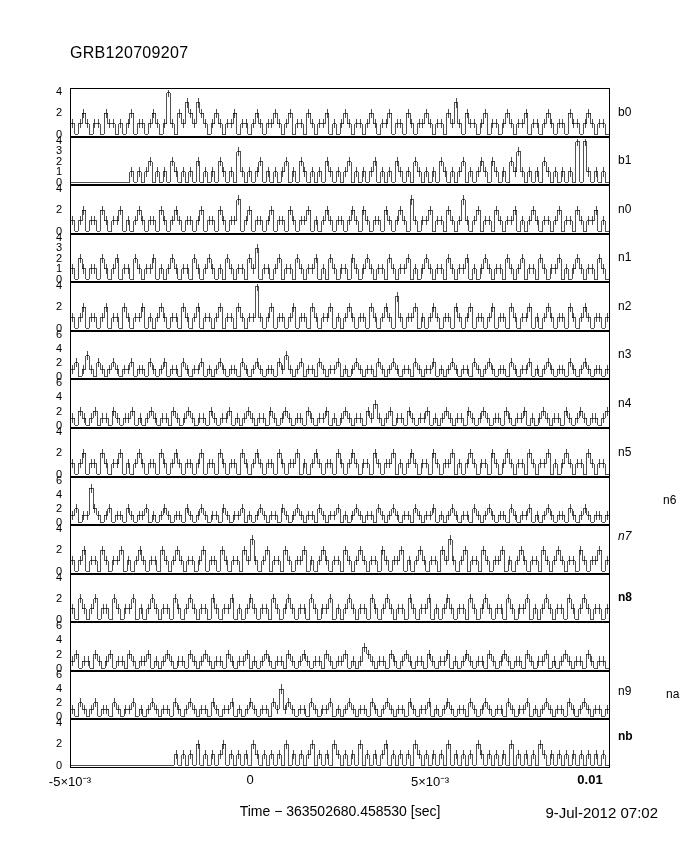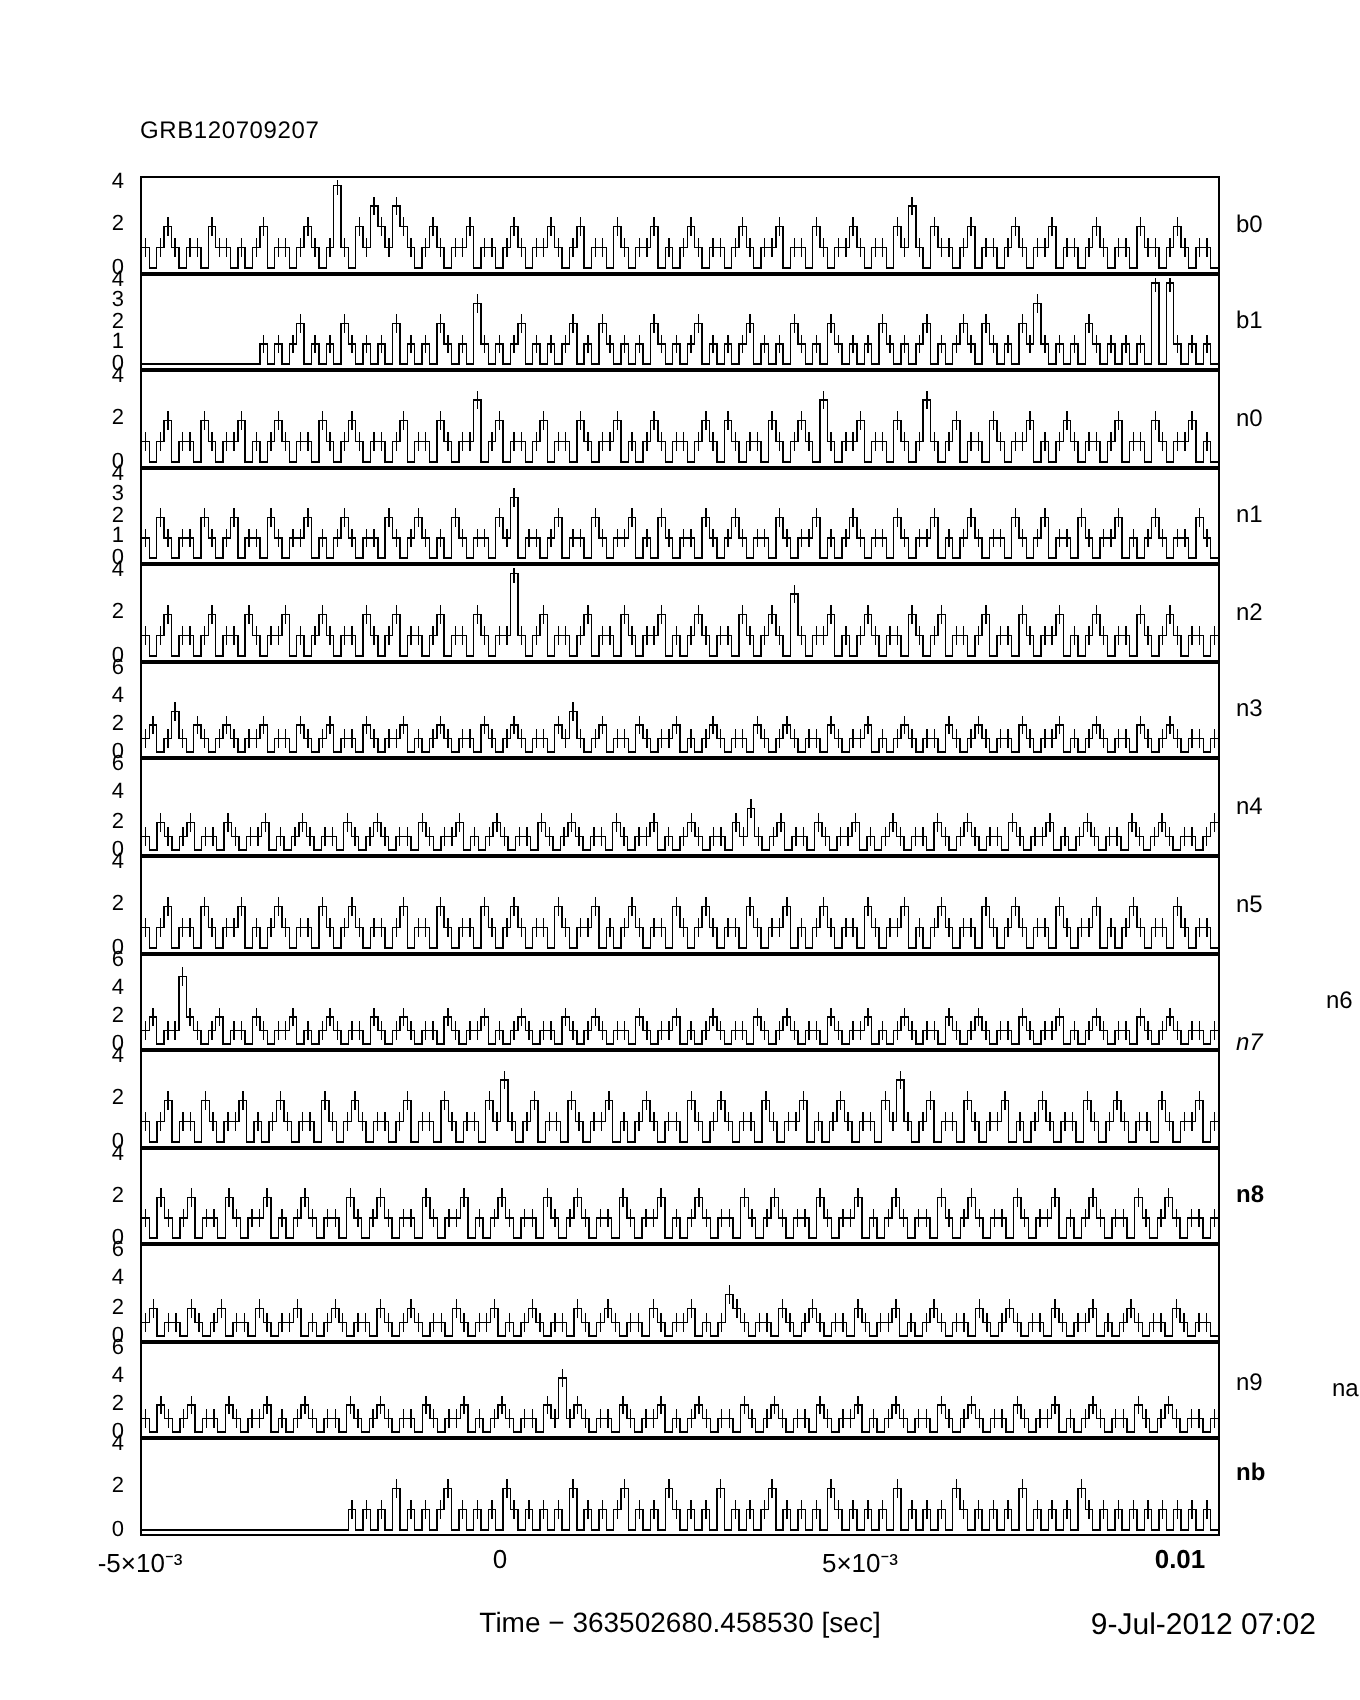--- a/index.html
+++ b/index.html
@@ -17,22 +17,22 @@
   }
   #root {
     position: absolute;
     left: 0; top: 0;
     width: 680px;
     height: 850px;
   }
   .title {
     position: absolute;
     left: 70px;
-    top: 58px;
-    font-size: 12px;
+    top: 44px;
+    font-size: 16px;
     letter-spacing: 0.3px;
     white-space: nowrap;
   }
   .plot-area {
     position: absolute;
     left: 70px;
     top: 88px;
     width: 540px;
     height: 680px;
   }
@@ -1578,21 +1578,21 @@
     <div class="ytick" style="top: 375.76px;">6</div>
     <div class="det-label" style="top: 444.5px;">n5</div>
     <div class="ytick" style="top: 468px;">0</div>
     <div class="ytick" style="top: 446.38px;">2</div>
     <div class="ytick" style="top: 424.76px;">4</div>
     <div class="det-label" style="top: 493px; margin-left: 45px;">n6</div>
     <div class="ytick" style="top: 516px;">0</div>
     <div class="ytick" style="top: 501.893px;">2</div>
     <div class="ytick" style="top: 487.787px;">4</div>
     <div class="ytick" style="top: 473.68px;">6</div>
-    <div class="det-label" style="top: 514px; font-style: italic;">n7</div>
+    <div class="det-label" style="top: 529px; font-style: italic;">n7</div>
     <div class="ytick" style="top: 565px;">0</div>
     <div class="ytick" style="top: 543.38px;">2</div>
     <div class="ytick" style="top: 521.76px;">4</div>
     <div class="det-label" style="top: 590px; font-weight: bold;">n8</div>
     <div class="ytick" style="top: 613px;">0</div>
     <div class="ytick" style="top: 591.84px;">2</div>
     <div class="ytick" style="top: 570.68px;">4</div>
     <div class="det-label" style="top: 638.5px; margin-top: 45px;">n9</div>
     <div class="ytick" style="top: 662px;">0</div>
     <div class="ytick" style="top: 647.587px;">2</div>

